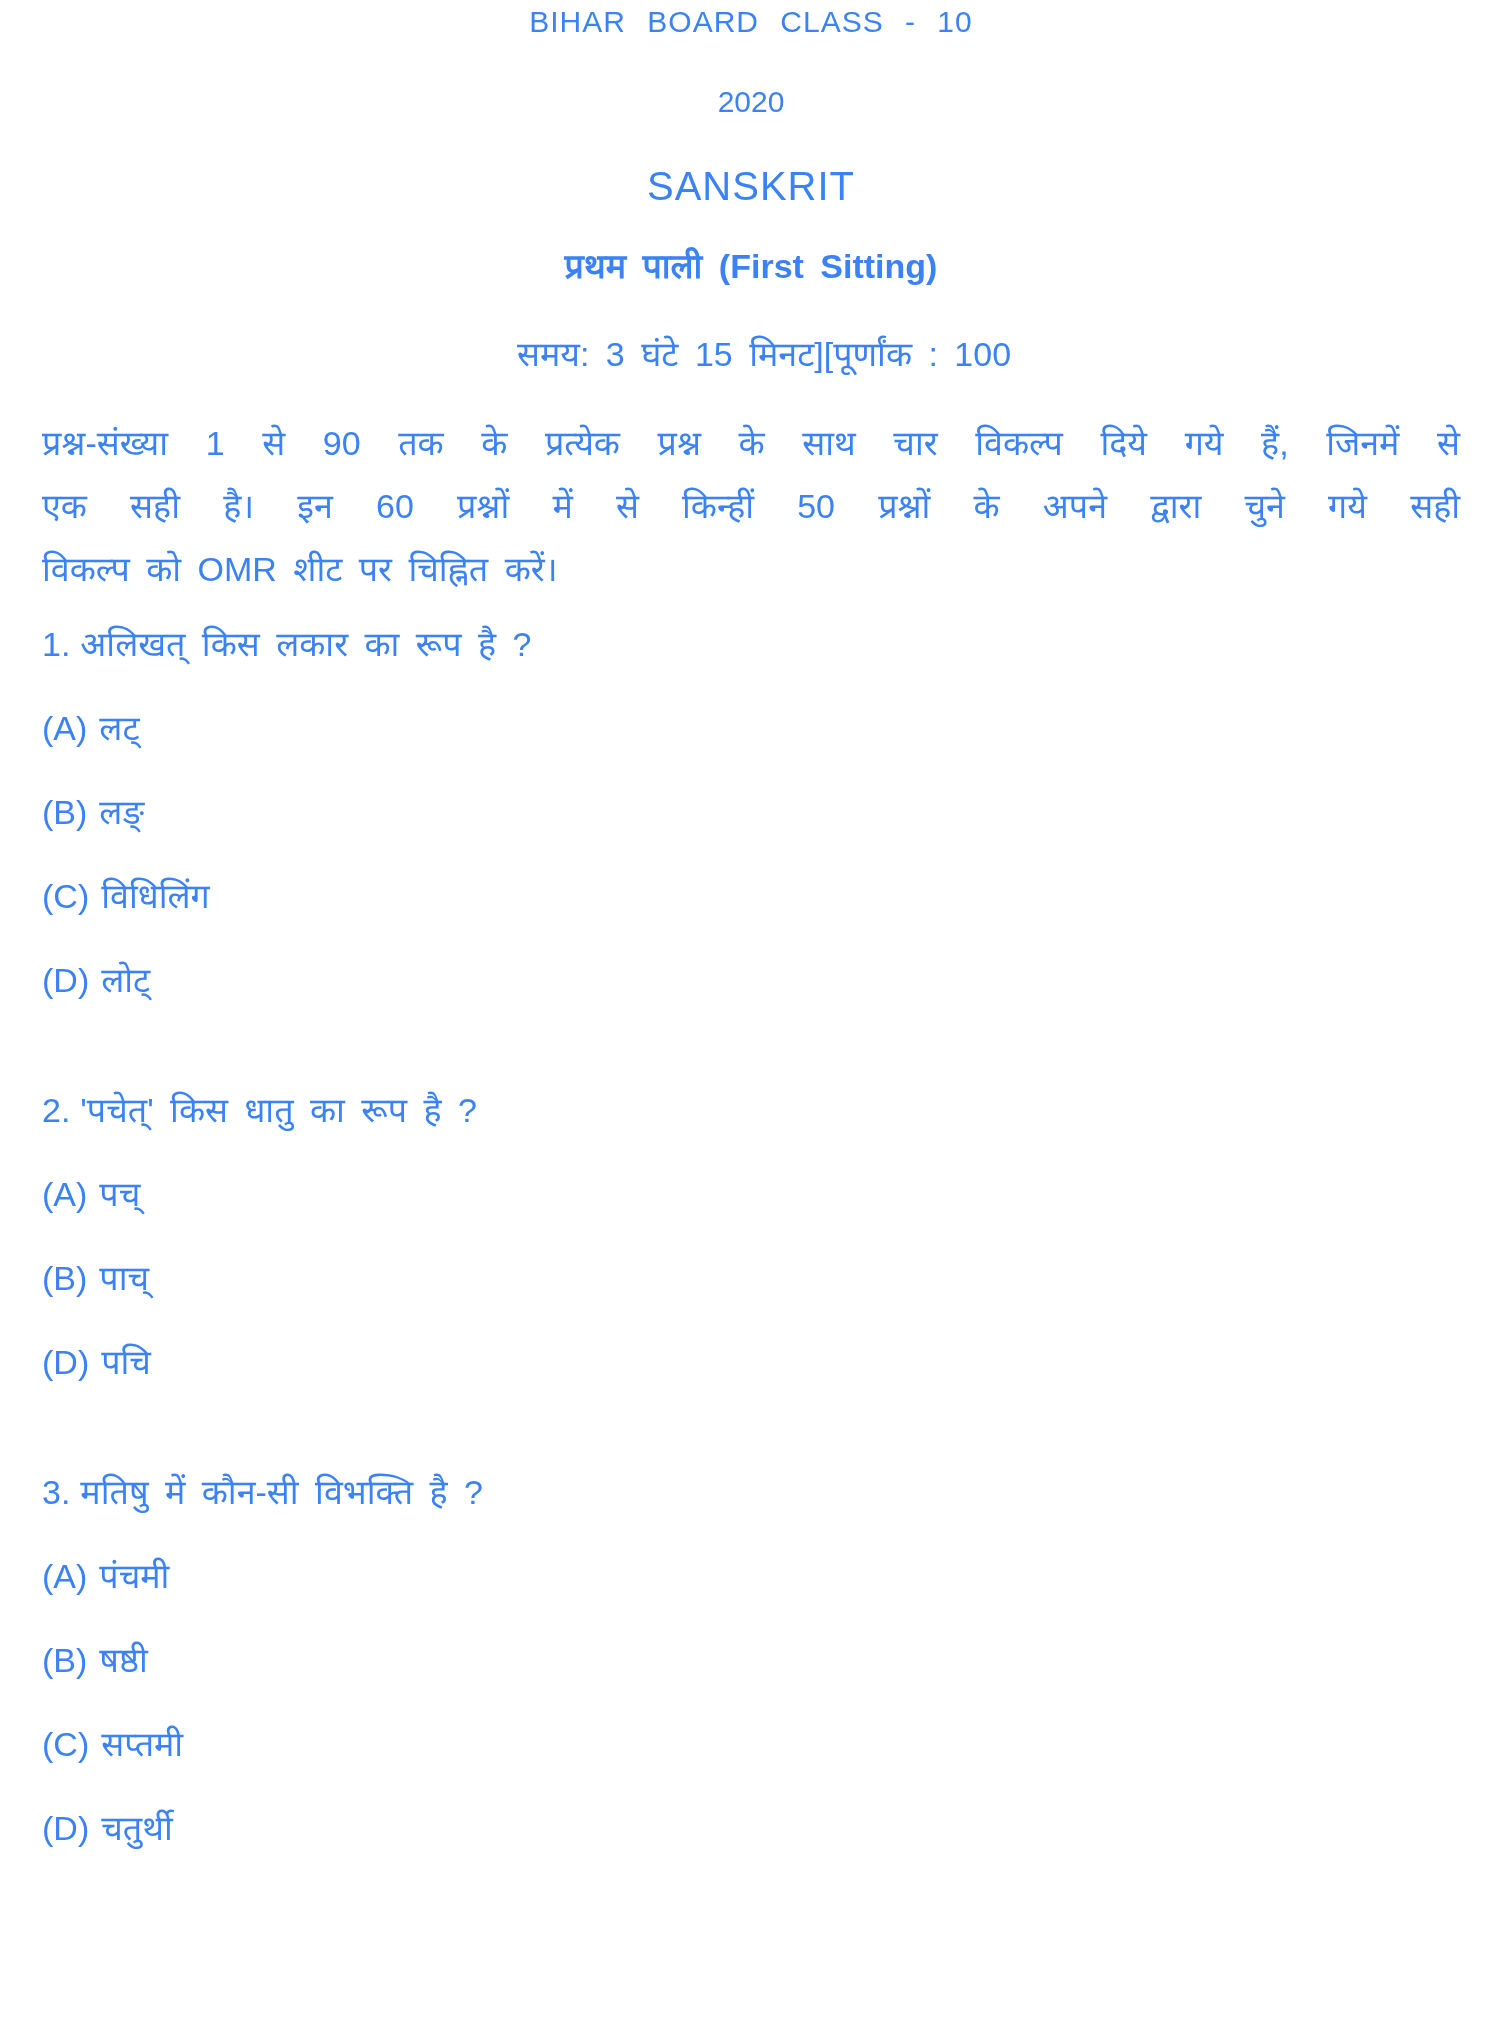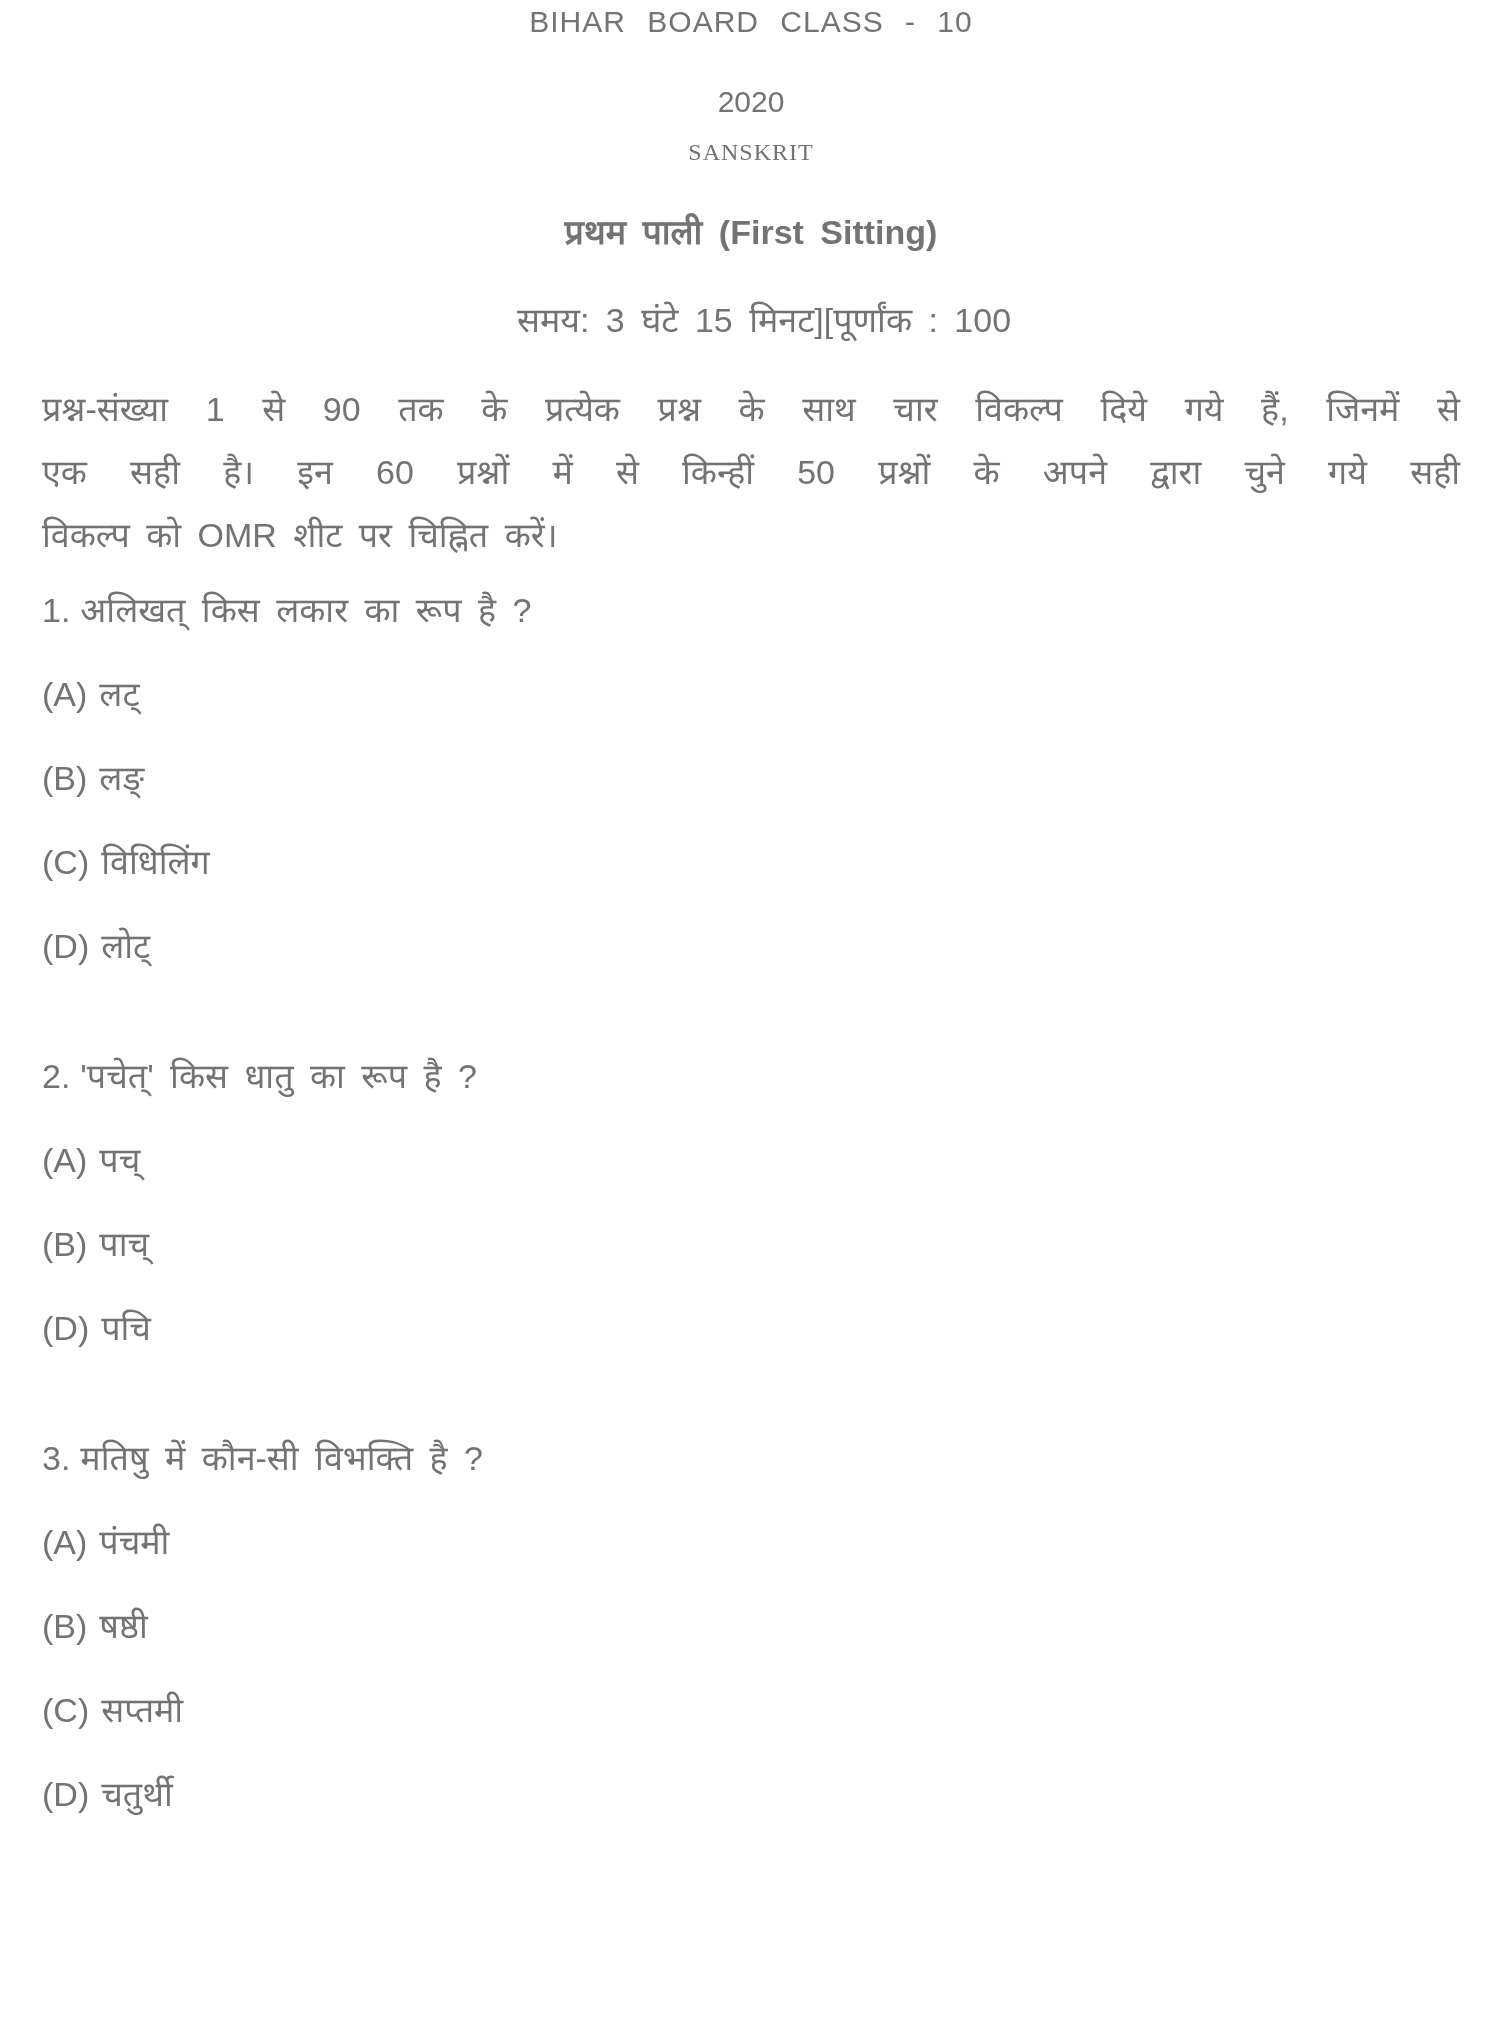--- a/index.html
+++ b/index.html
@@ -3,45 +3,44 @@
 <meta charset="utf-8">
 <style>
   * { margin: 0; padding: 0; box-sizing: border-box; }
   html, body { background: #ffffff; }
   .page {
     position: relative;
     width: 1505px;
     height: 2034px;
     margin: 0 auto;
     background: #ffffff;
-    color: #737373;
+    color: #3b82f6;
     font-family: "Liberation Sans", "DejaVu Sans", sans-serif;
     padding: 0 45px 0 42px;
     overflow: hidden;
   }
   .center { text-align: center; }
 
   .title {
     padding-top: 6px;
     font-size: 30px;
     line-height: 32px;
     word-spacing: 12px;
     letter-spacing: 1px;
   }
   .year {
     margin-top: 48px;
     font-size: 30px;
     line-height: 32px;
   }
   .subject {
-    margin-top: 18px;
-    font-size: 24px;
+    margin-top: 52px;
+    font-size: 40px;
     line-height: 32px;
     letter-spacing: 1px;
-    font-family: Liberation Serif, serif;
   }
   .dev { word-spacing: 7px; }
   .sitting {
     margin-top: 42px;
     font-size: 34px;
     line-height: 44px;
     font-weight: bold;
   }
   .meta-row {
     margin-top: 44px;

